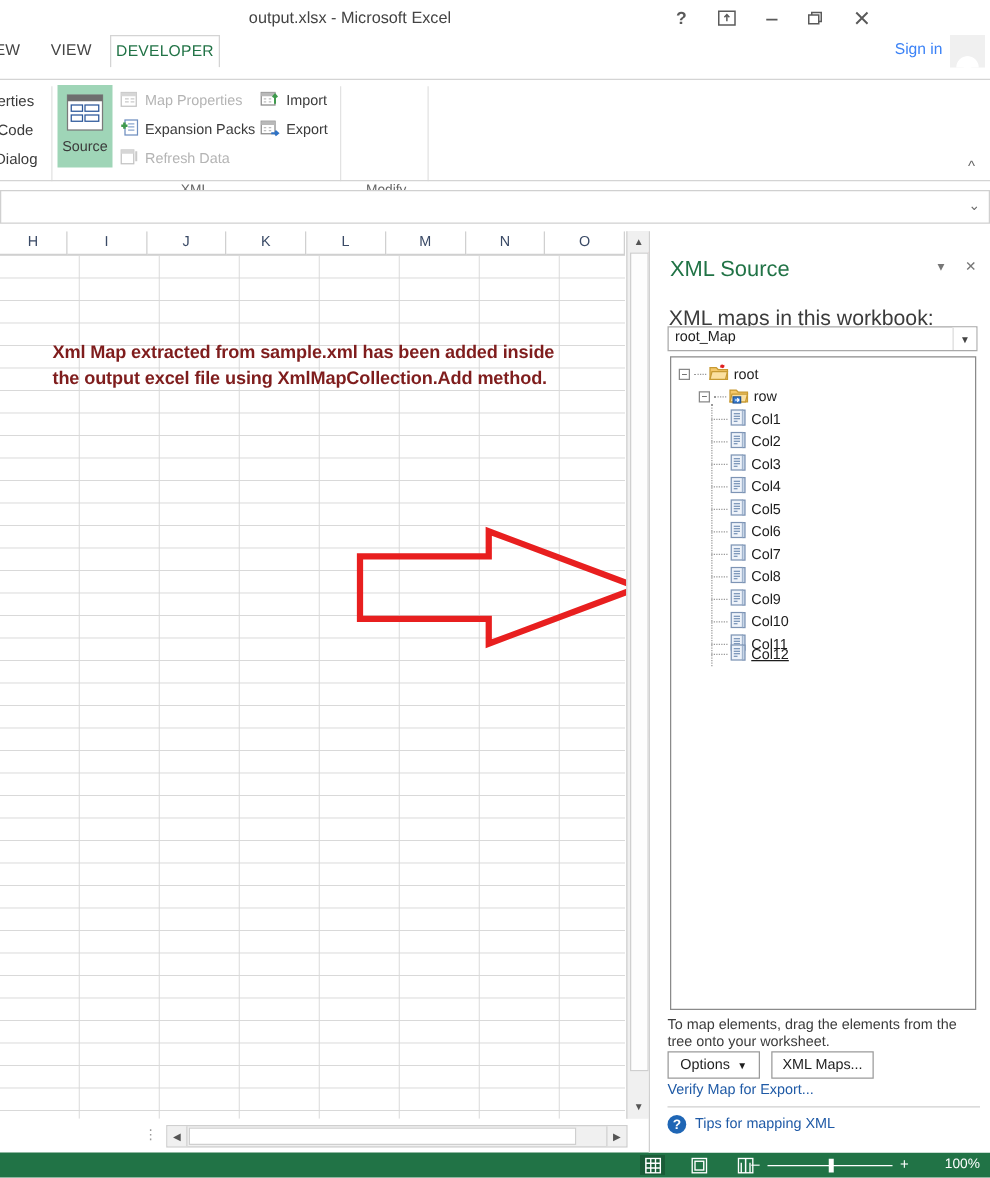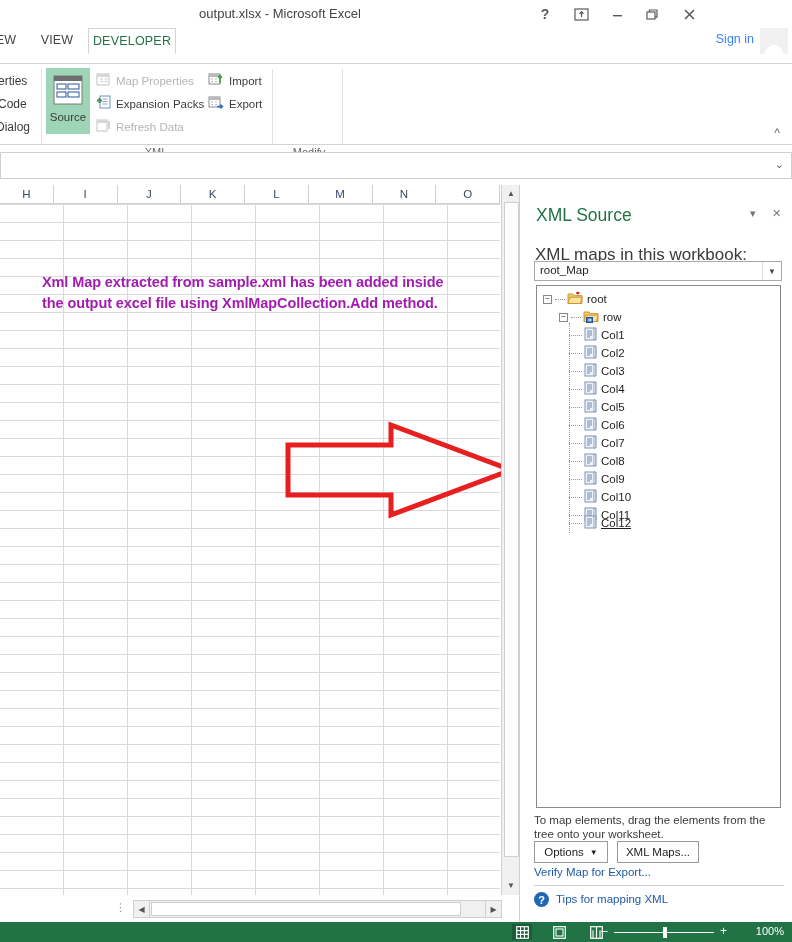--- a/index.html
+++ b/index.html
@@ -129,21 +129,21 @@
   .gridarea {
     position: absolute; left: 0; top: 19px; width: 500px; height: 691px;
     background-image:
       linear-gradient(to right, #d9d9d9 1px, transparent 1px),
       linear-gradient(to bottom, #d9d9d9 1px, transparent 1px);
     background-size: 64px 18px;
     background-position: -1px 0;
   }
   .annot-text {
     position: absolute; left: 42px; top: 272px; width: 420px;
-    font-size: 14.5px; font-weight: bold; color: #a21caf;
+    font-size: 14.5px; font-weight: bold; color: #7f1d1d;
     line-height: 21px; letter-spacing: -0.1px;
   }
   .annot-arrow { position: absolute; left: 283px; top: 420px; }
   .annot-ring { position: absolute; left: 500px; top: 196px; }
 
   
   .vscroll {
     position: absolute; left: 501px; top: 185px; width: 18px; height: 710px;
     background: #f0f0f0; border-left: 1px solid #d0d0d0;
   }

